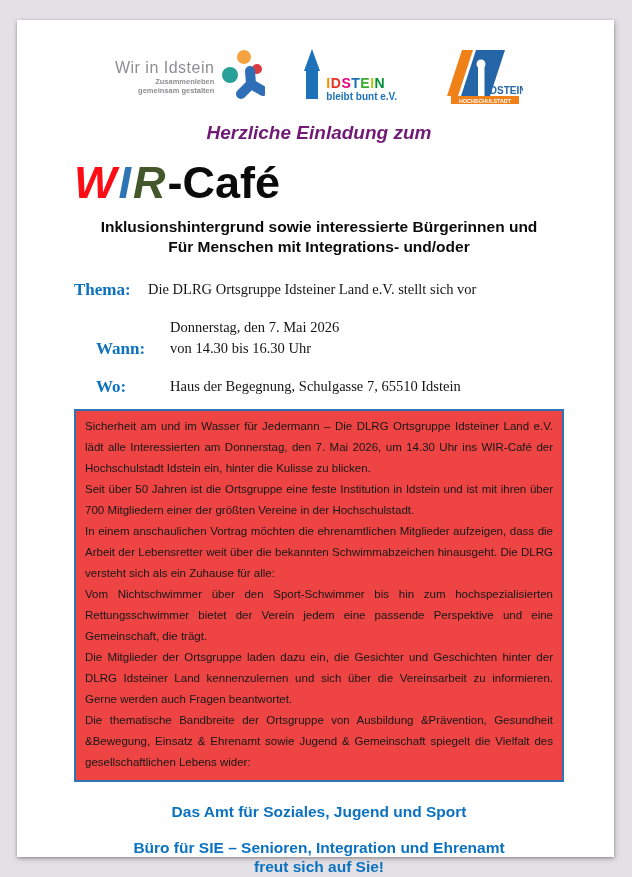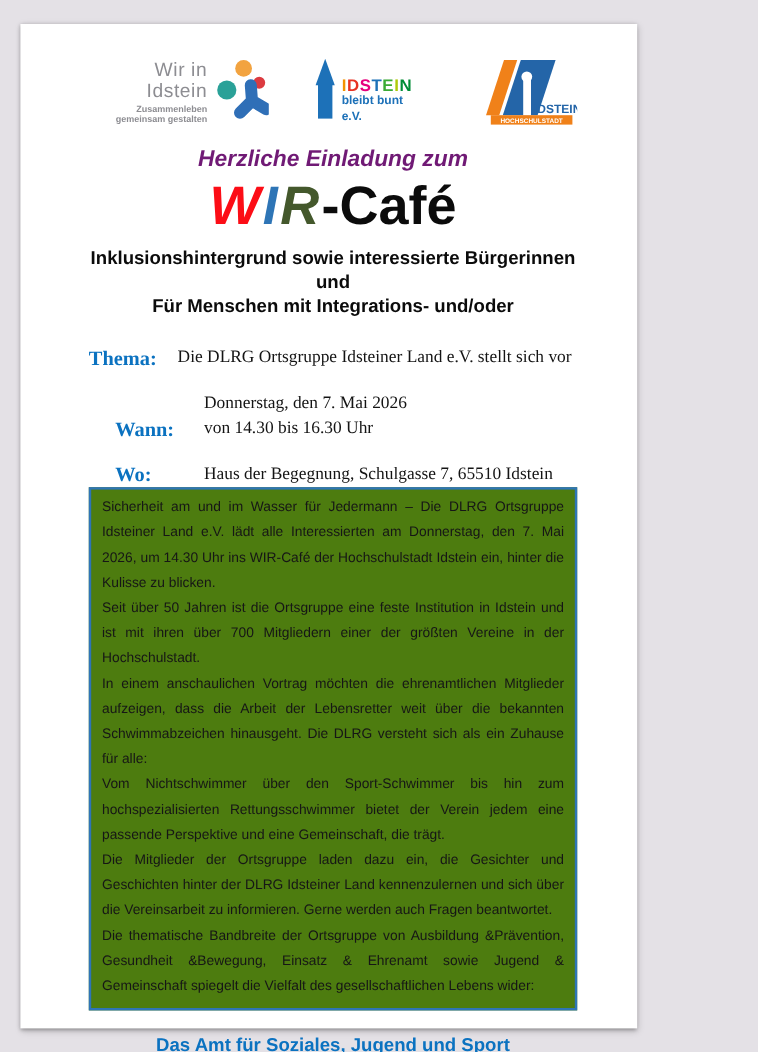--- a/index.html
+++ b/index.html
@@ -4,21 +4,21 @@
 <style>
   * { margin: 0; padding: 0; box-sizing: border-box; }
   html, body { width: 632px; height: 877px; }
   body {
     background: #e4e1e6;
     font-family: "Liberation Sans", sans-serif;
     overflow: hidden;
   }
   .page {
     position: relative;
-    width: 514px;
+    width: 597px;
     height: 837px;
     margin: 20px 0 0 17px;
     background: #ffffff;
     box-shadow: 0 1px 3px rgba(0,0,0,0.28), 1px 2px 6px rgba(0,0,0,0.18);
     padding: 26px 50px 0 57px;
   }
 
   
   .logos {
     display: flex;
@@ -48,25 +48,24 @@
   
   .invitation {
     margin-top: 14px;
     text-align: center;
     color: #701a75;
     font-size: 19px;
     font-weight: bold;
     font-style: italic;
   }
   .main-title {
-    text-align: center;
     font-size: 45px;
     font-weight: bold;
     line-height: 50px;
-    margin-top: 3px;
+    margin-top: 14px;
     color: #0b0b0b;
   }
   .main-title .t-it { font-style: italic; padding-right: 2px; }
   .main-title .t-w { color: #fc0d16; }
   .main-title .t-i { color: #2e75b6; }
   .main-title .t-r { color: #44582c; }
 
   .subtitle {
     margin-top: 9px;
     text-align: center;
@@ -91,22 +90,23 @@
   }
   .detail-value {
     font-size: 14.5px;
     line-height: 21px;
     color: #141414;
     padding-top: 1px;
   }
 
   
   .info-box {
+    margin-top: 12px;
     border: 2px solid #2e75b6;
-    background: #4d7c0f;
+    background: #ef4444;
     padding: 5px 9px 7px 9px;
     text-align: justify;
     font-size: 11.5px;
     line-height: 21px;
     color: #161616;
   }
   .info-box p { margin: 0; }
 
   
   .footer-department {

